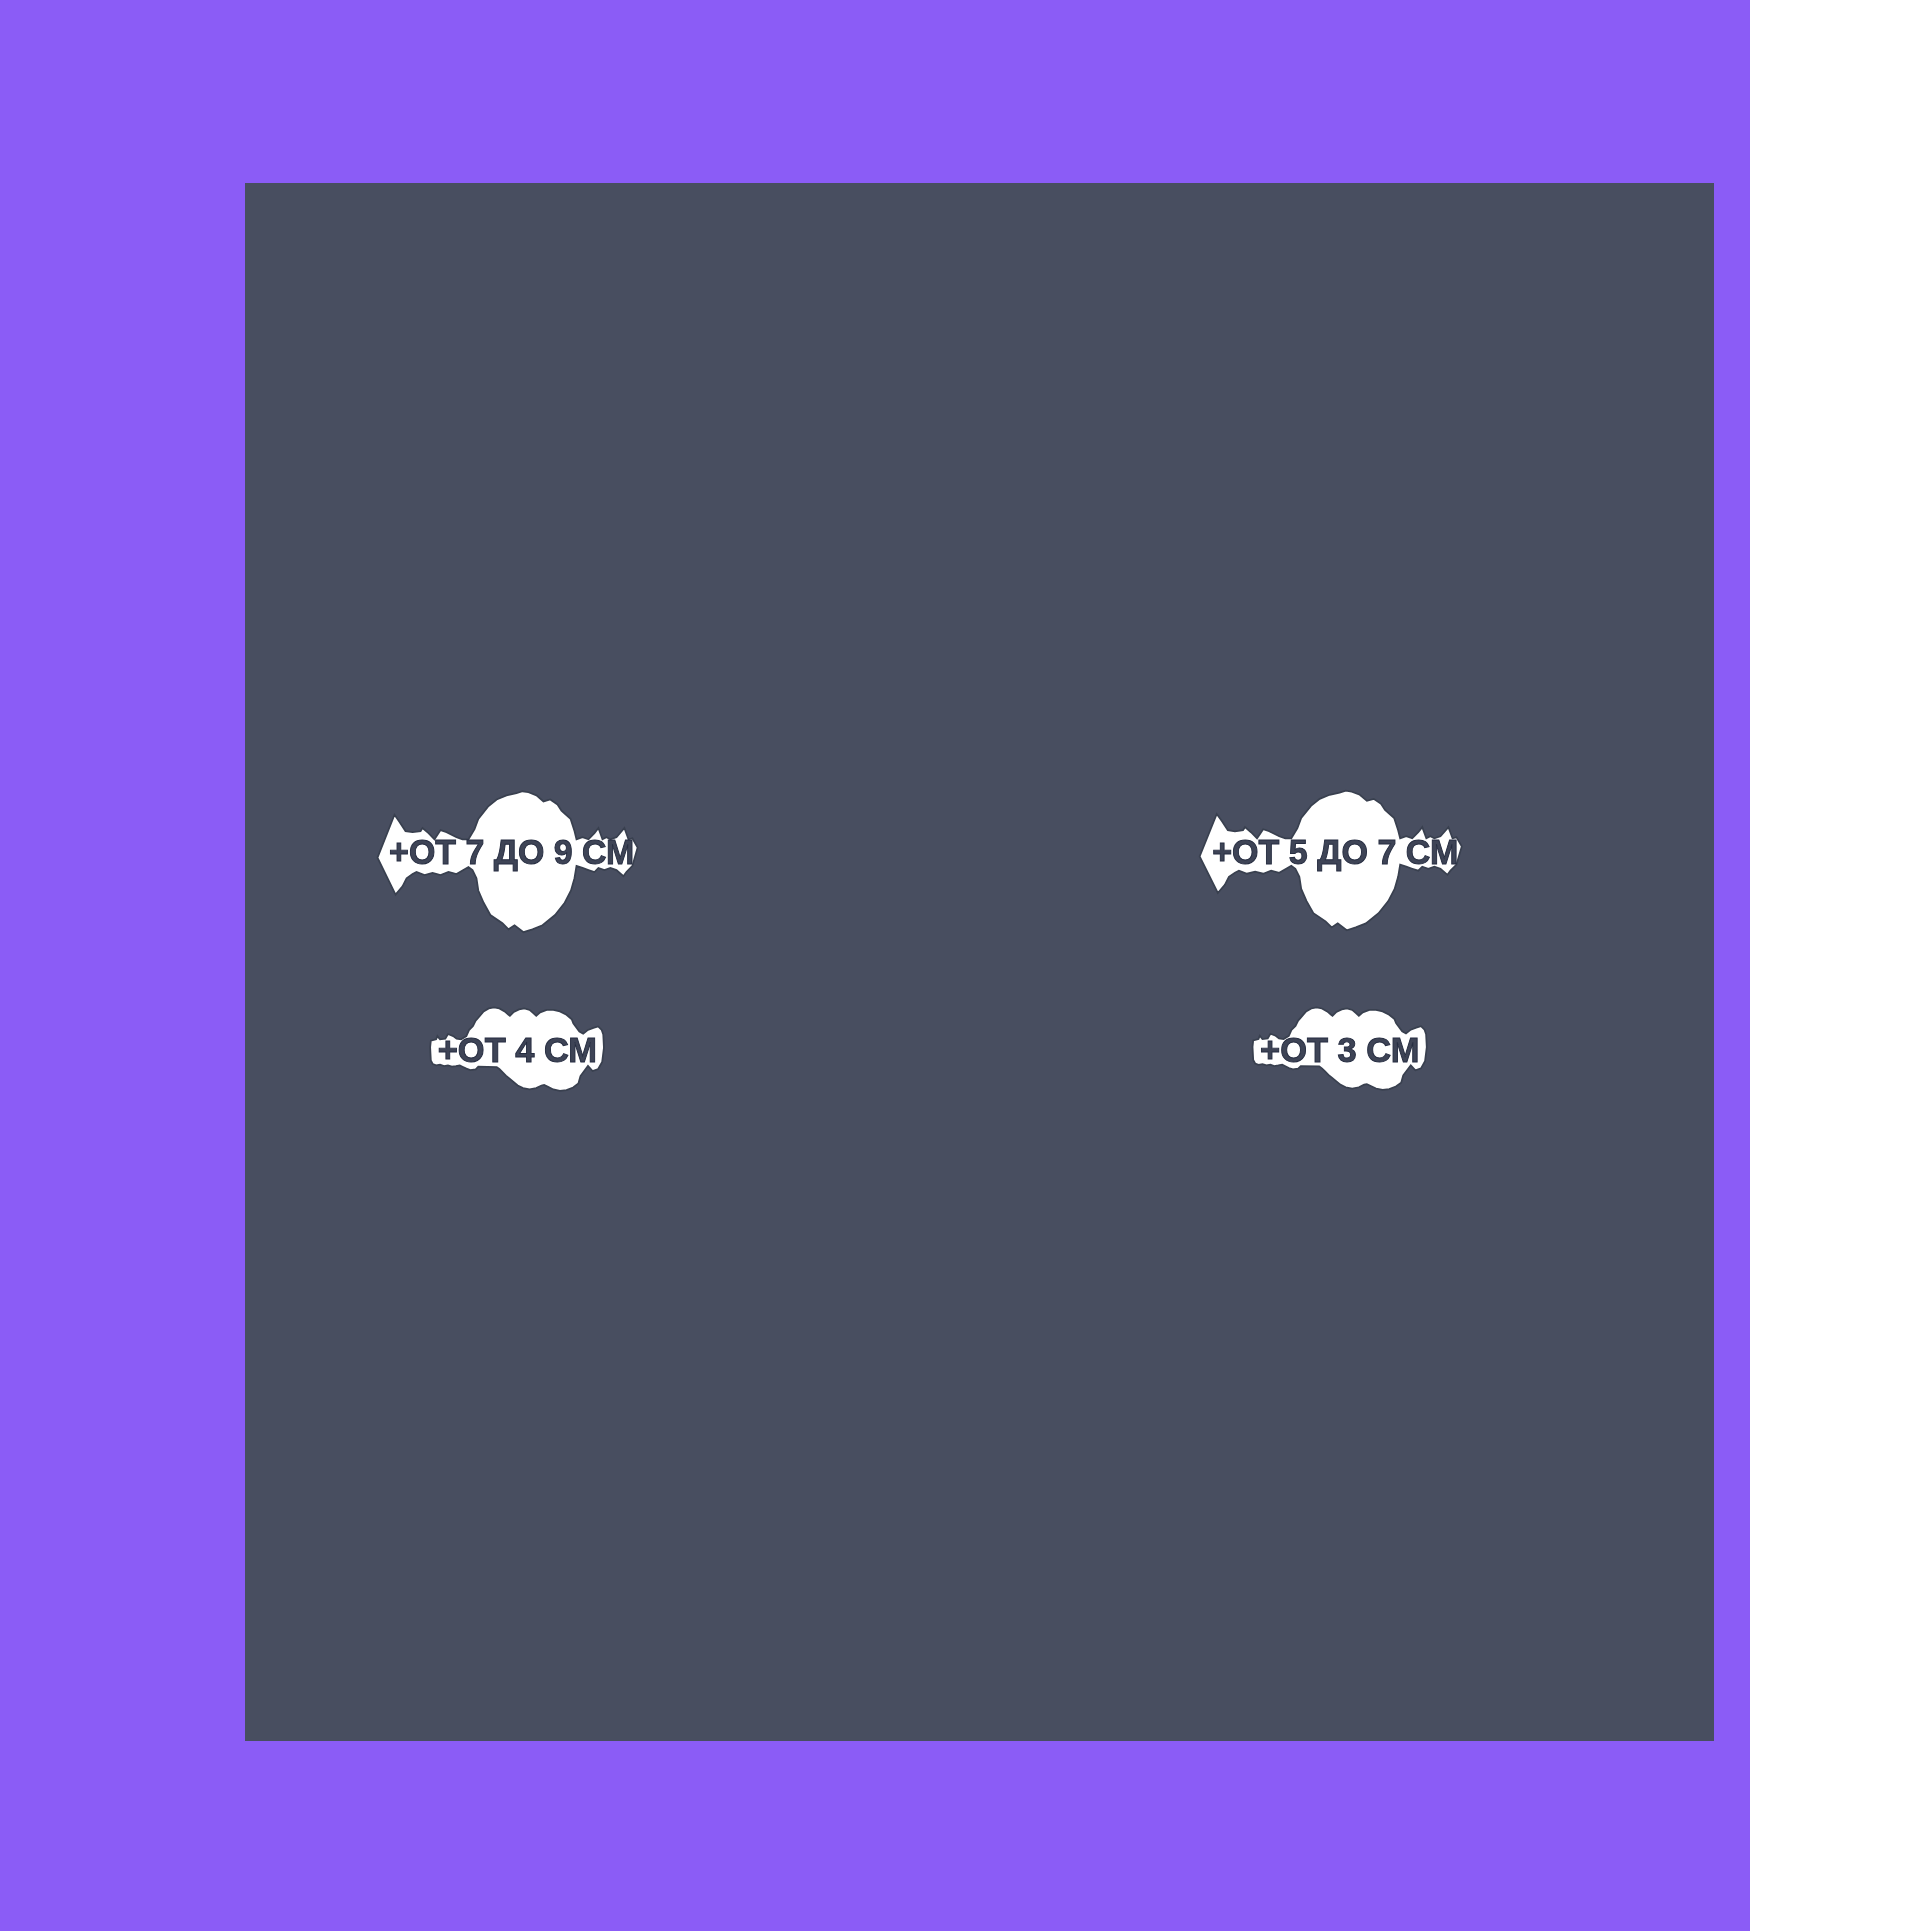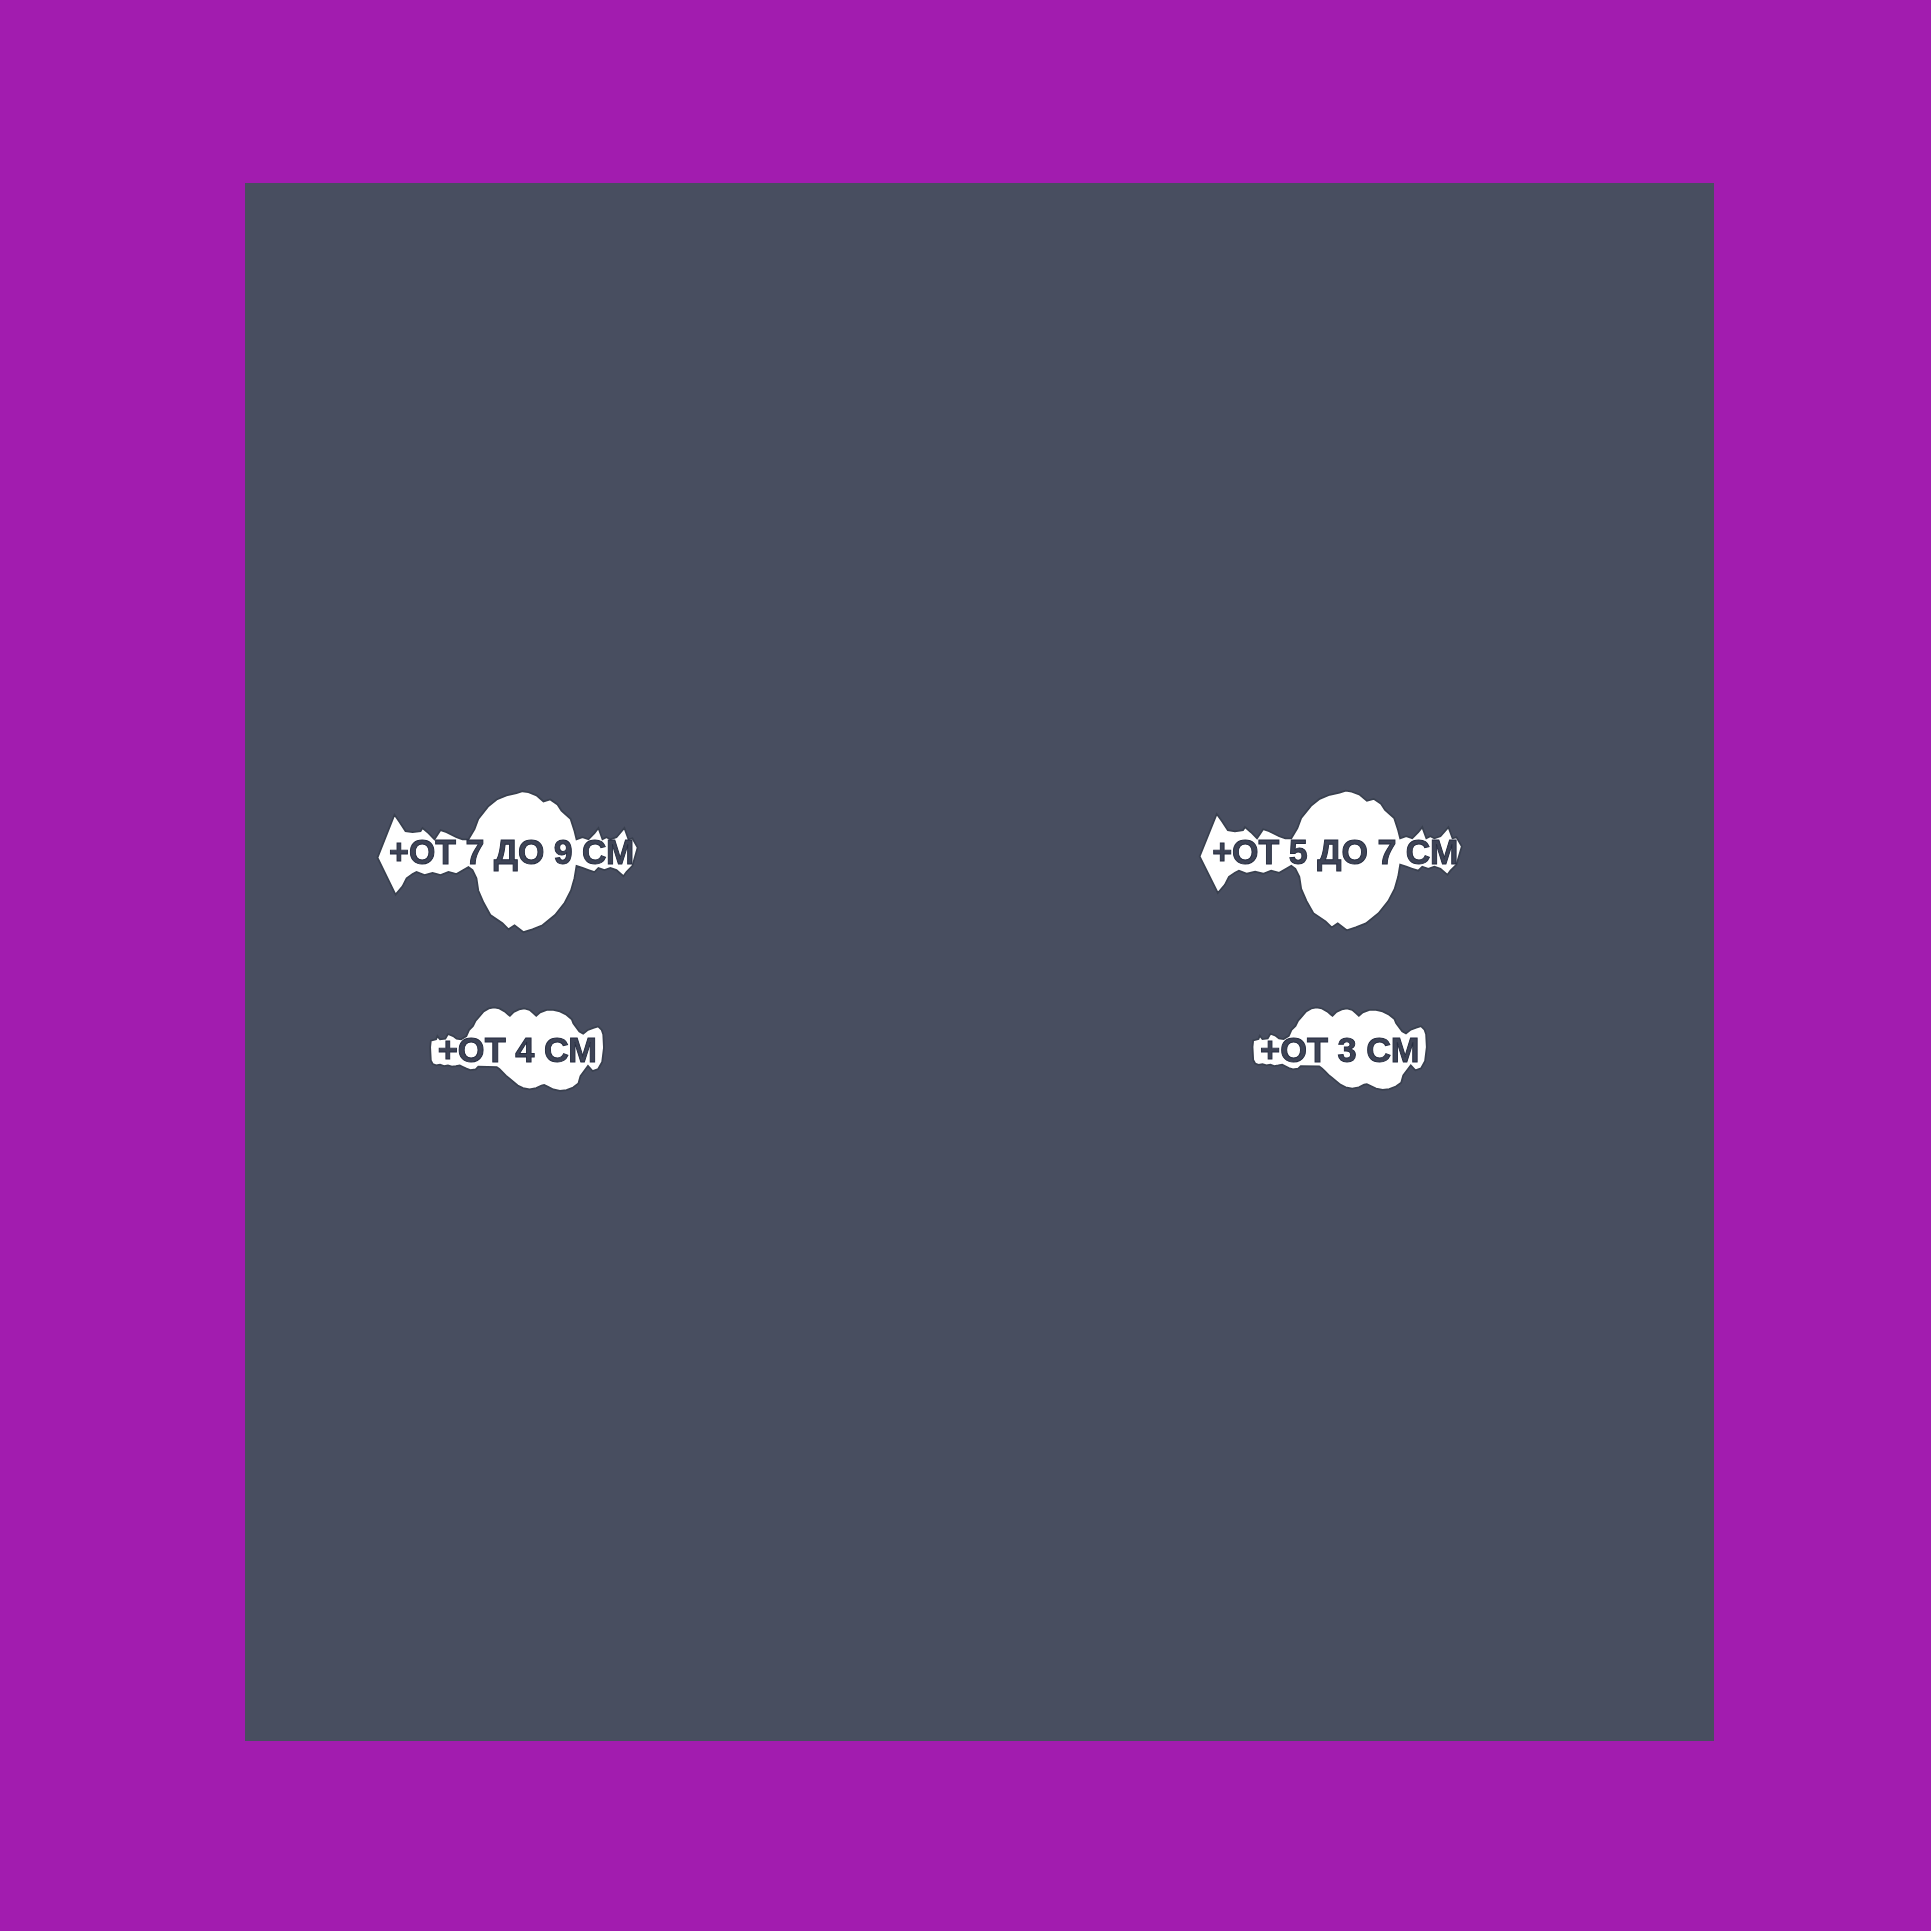--- a/index.html
+++ b/index.html
@@ -1,16 +1,16 @@
 <!DOCTYPE html>
 <html><head>
 <meta charset="utf-8">
 <style>
   html,body{margin:0;padding:0;background:#ffffff;}
-  #canvas{position:relative;width:1931px;height:1931px;background:#a21caf;overflow:hidden;text-align:center;}
+  #canvas{position:relative;width:1750px;height:1931px;background:#8b5cf6;overflow:hidden;text-align:center;}
   #board{position:absolute;left:245px;top:183px;width:1469px;height:1558px;background:#484E60;filter:blur(0.5px);}
   svg{position:absolute;left:0;top:0;filter:blur(0.7px);}
   text{font-family:"Liberation Sans",sans-serif;font-weight:bold;font-size:36.5px;fill:#3E4456;stroke:#262D41;stroke-width:1px;}
 </style>
 </head>
 <body>
 <div id="canvas">
   <div id="board"></div>
   <svg width="1931" height="1931" viewBox="0 0 2000 2000">
     <defs>

